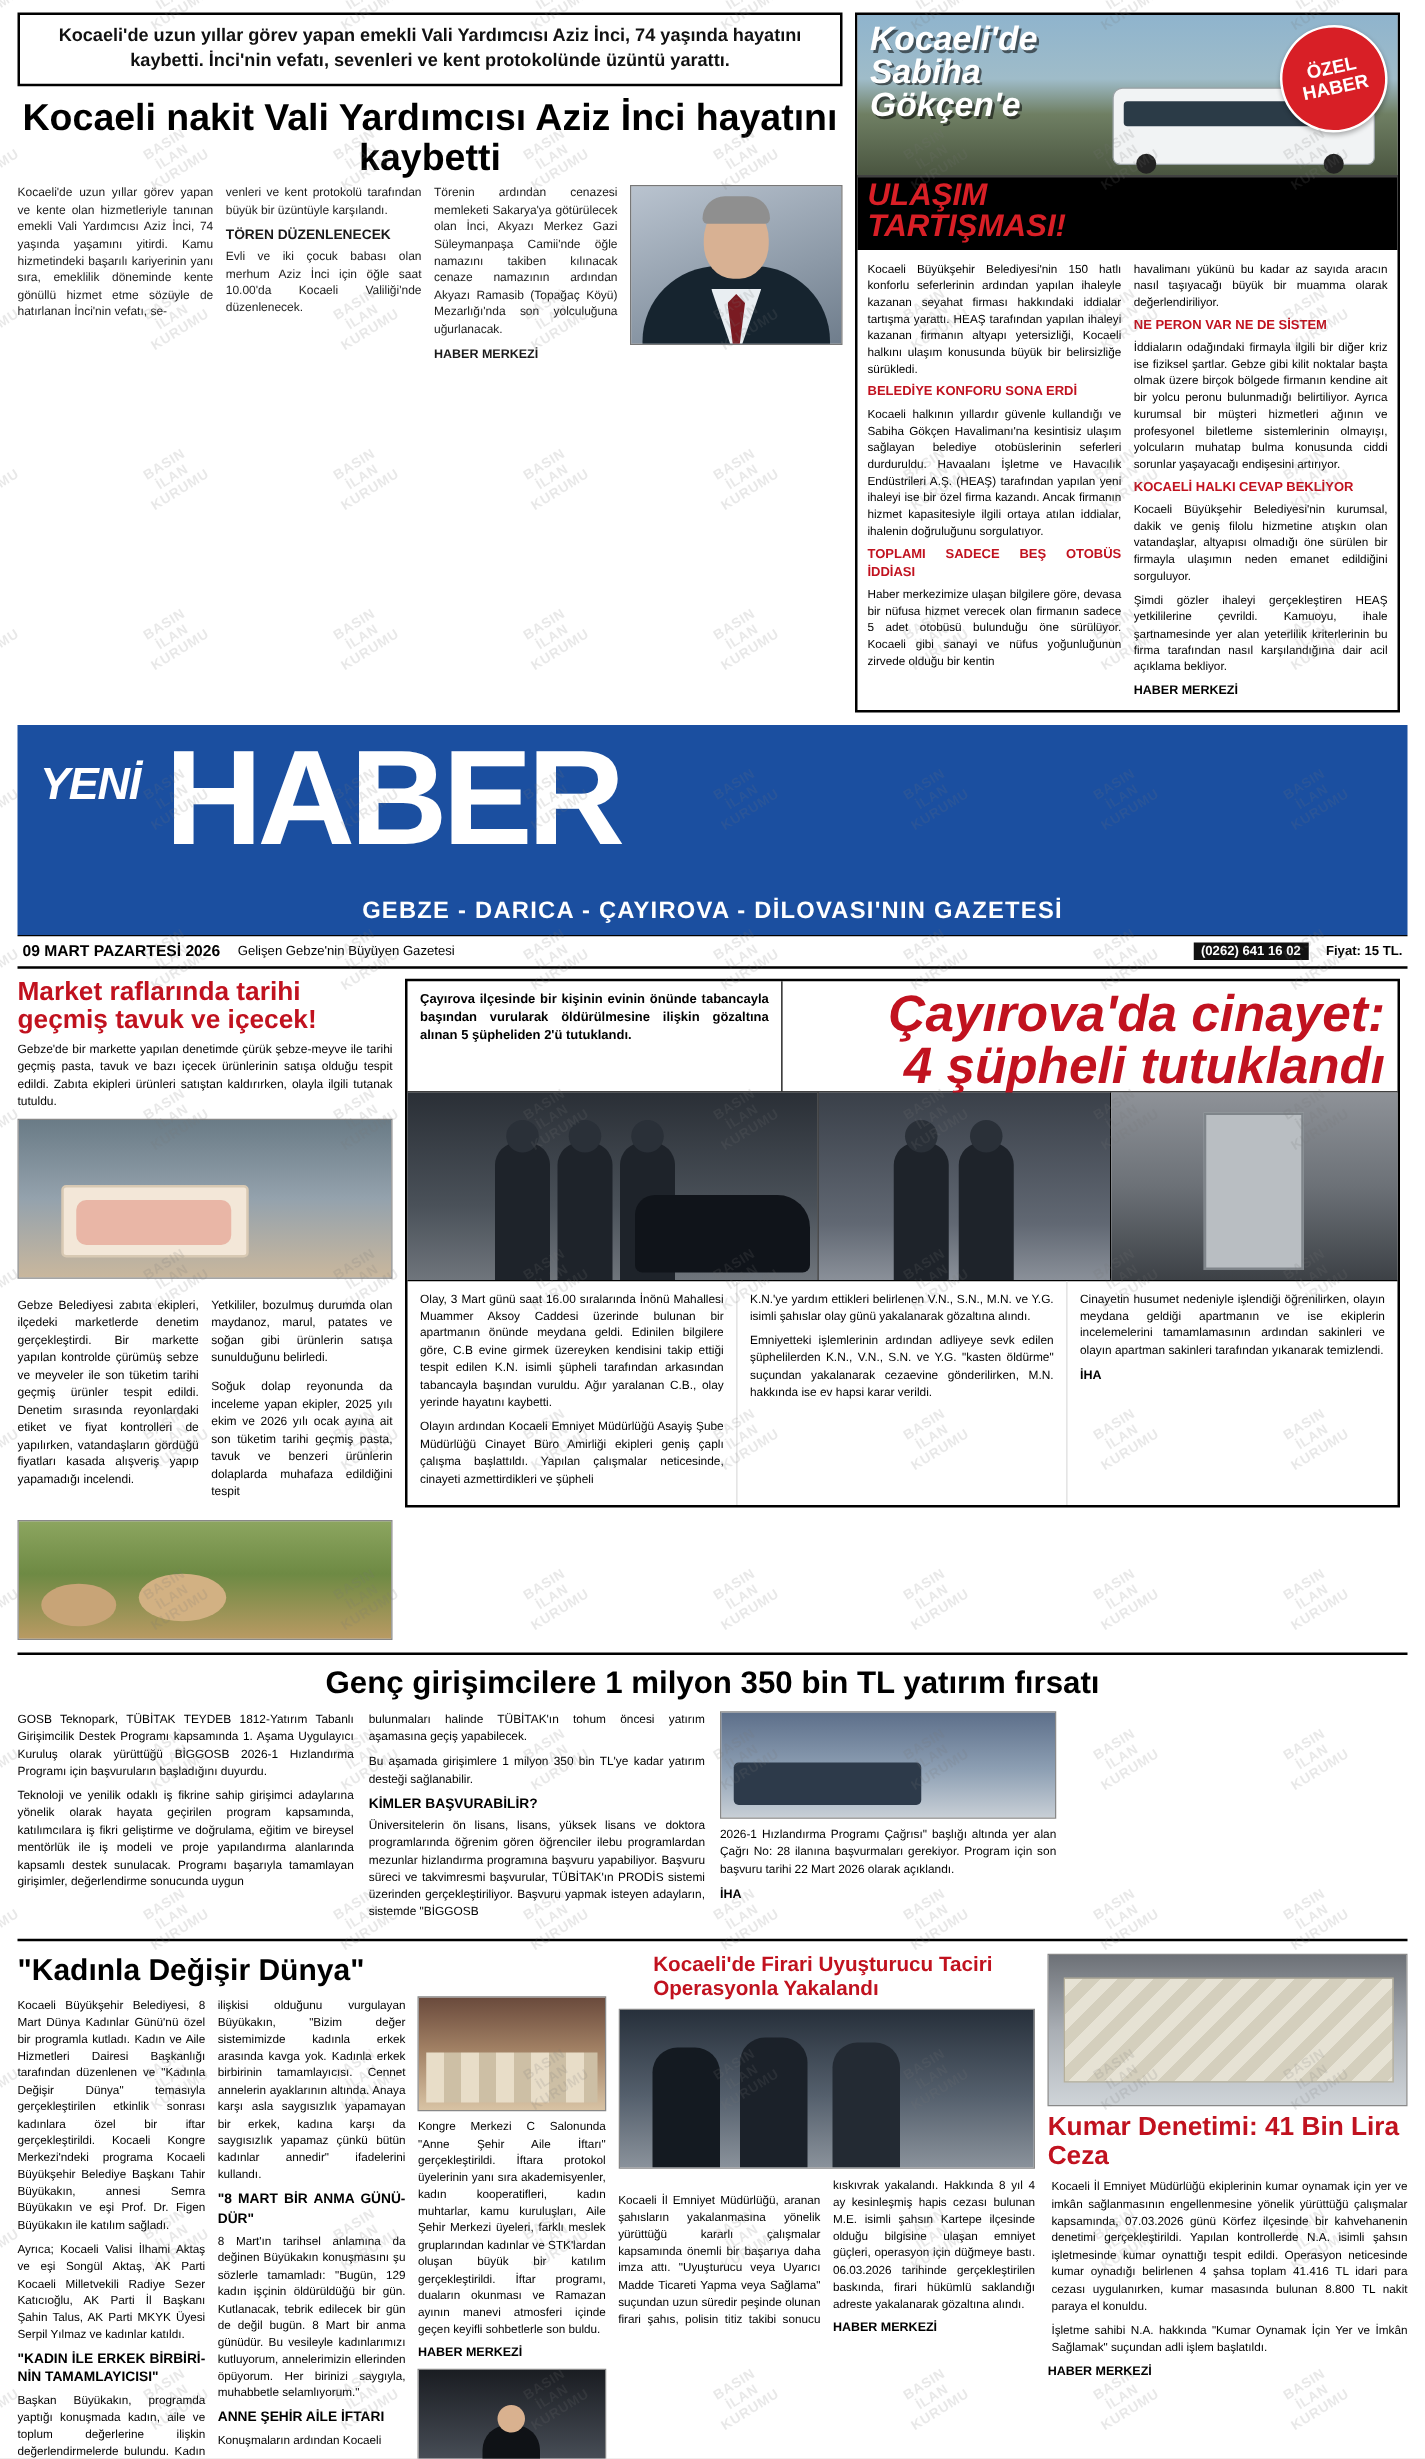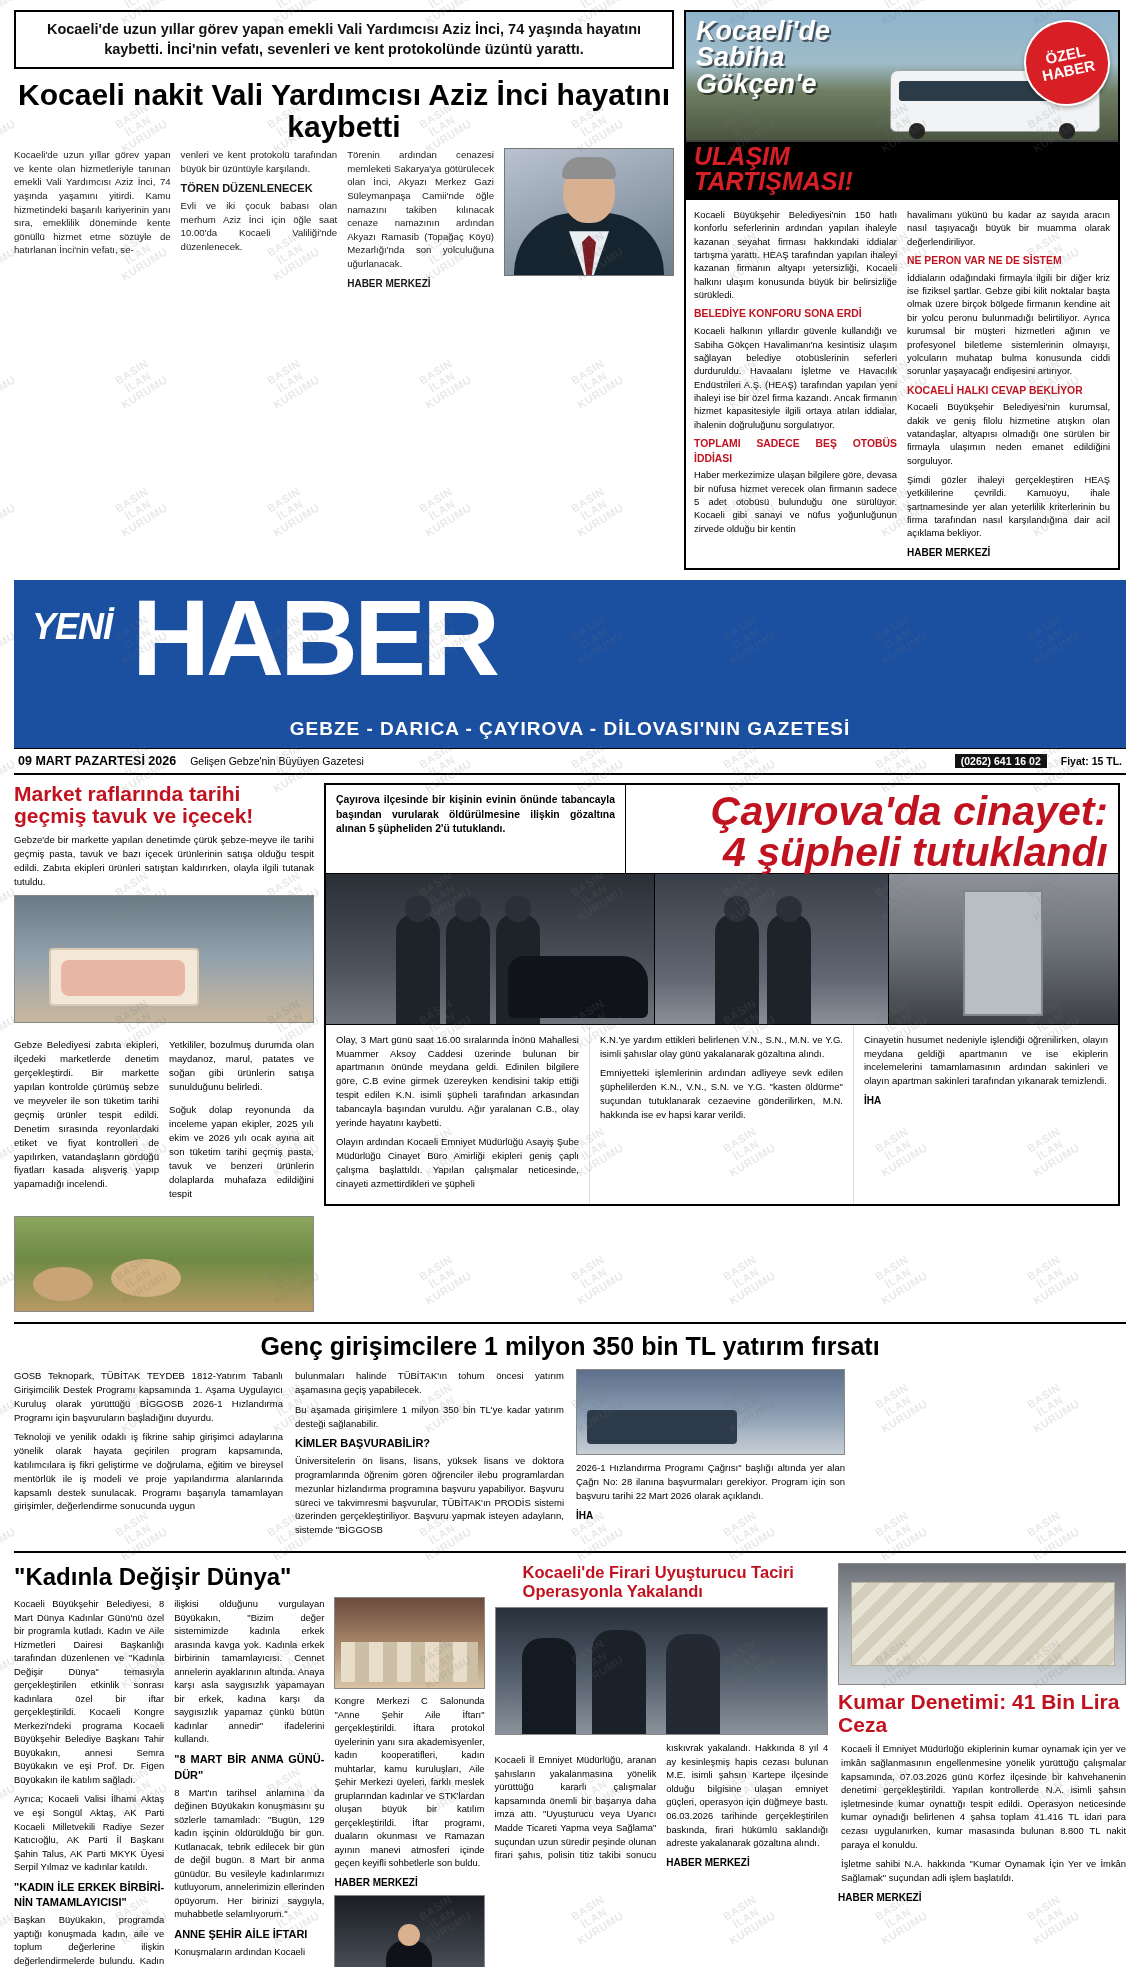--- a/index.html
+++ b/index.html
@@ -809,21 +809,21 @@
               <div class="door"></div>
             </div>
           </div>
           <div class="murder-cols">
             <div class="mc mc-a">
               <p>Olay, 3 Mart günü saat 16.00 sıralarında İnönü Mahallesi Muammer Aksoy Caddesi üzerinde bulunan bir apartmanın önünde meydana geldi. Edinilen bilgilere göre, C.B evine girmek üzereyken kendisini takip ettiği tespit edilen K.N. isimli şüpheli tarafından arkasından tabancayla başından vuruldu. Ağır yaralanan C.B., olay yerinde hayatını kaybetti.</p>
               <p>Olayın ardından Kocaeli Emniyet Müdürlüğü Asayiş Şube Müdürlüğü Cinayet Büro Amirliği ekipleri geniş çaplı çalışma başlattıldı. Yapılan çalışmalar neticesinde, cinayeti azmettirdikleri ve şüpheli</p>
             </div>
             <div class="mc mc-b">
               <p>K.N.'ye yardım ettikleri belirlenen V.N., S.N., M.N. ve Y.G. isimli şahıslar olay günü yakalanarak gözaltına alındı.</p>
-              <p>Emniyetteki işlemlerinin ardından adliyeye sevk edilen şüphelilerden K.N., V.N., S.N. ve Y.G. "kasten öldürme" suçundan tutuklanarak cezaevine gönderilirken, M.N. hakkında ise ev hapsi karar verildi.</p>
+              <p>Emniyetteki işlemlerinin ardından adliyeye sevk edilen şüphelilerden K.N., V.N., S.N. ve Y.G. "kasten öldürme" suçundan yakalanarak cezaevine gönderilirken, M.N. hakkında ise ev hapsi karar verildi.</p>
             </div>
             <div class="mc mc-c">
               <p>Cinayetin husumet nedeniyle işlendiği öğrenilirken, olayın meydana geldiği apartmanın ve ise ekiplerin incelemelerini tamamlamasının ardından sakinleri ve olayın apartman sakinleri tarafından yıkanarak temizlendi.</p>
               <div class="byline">İHA</div>
             </div>
           </div>
         </div>
       </div>
     </div>
 

